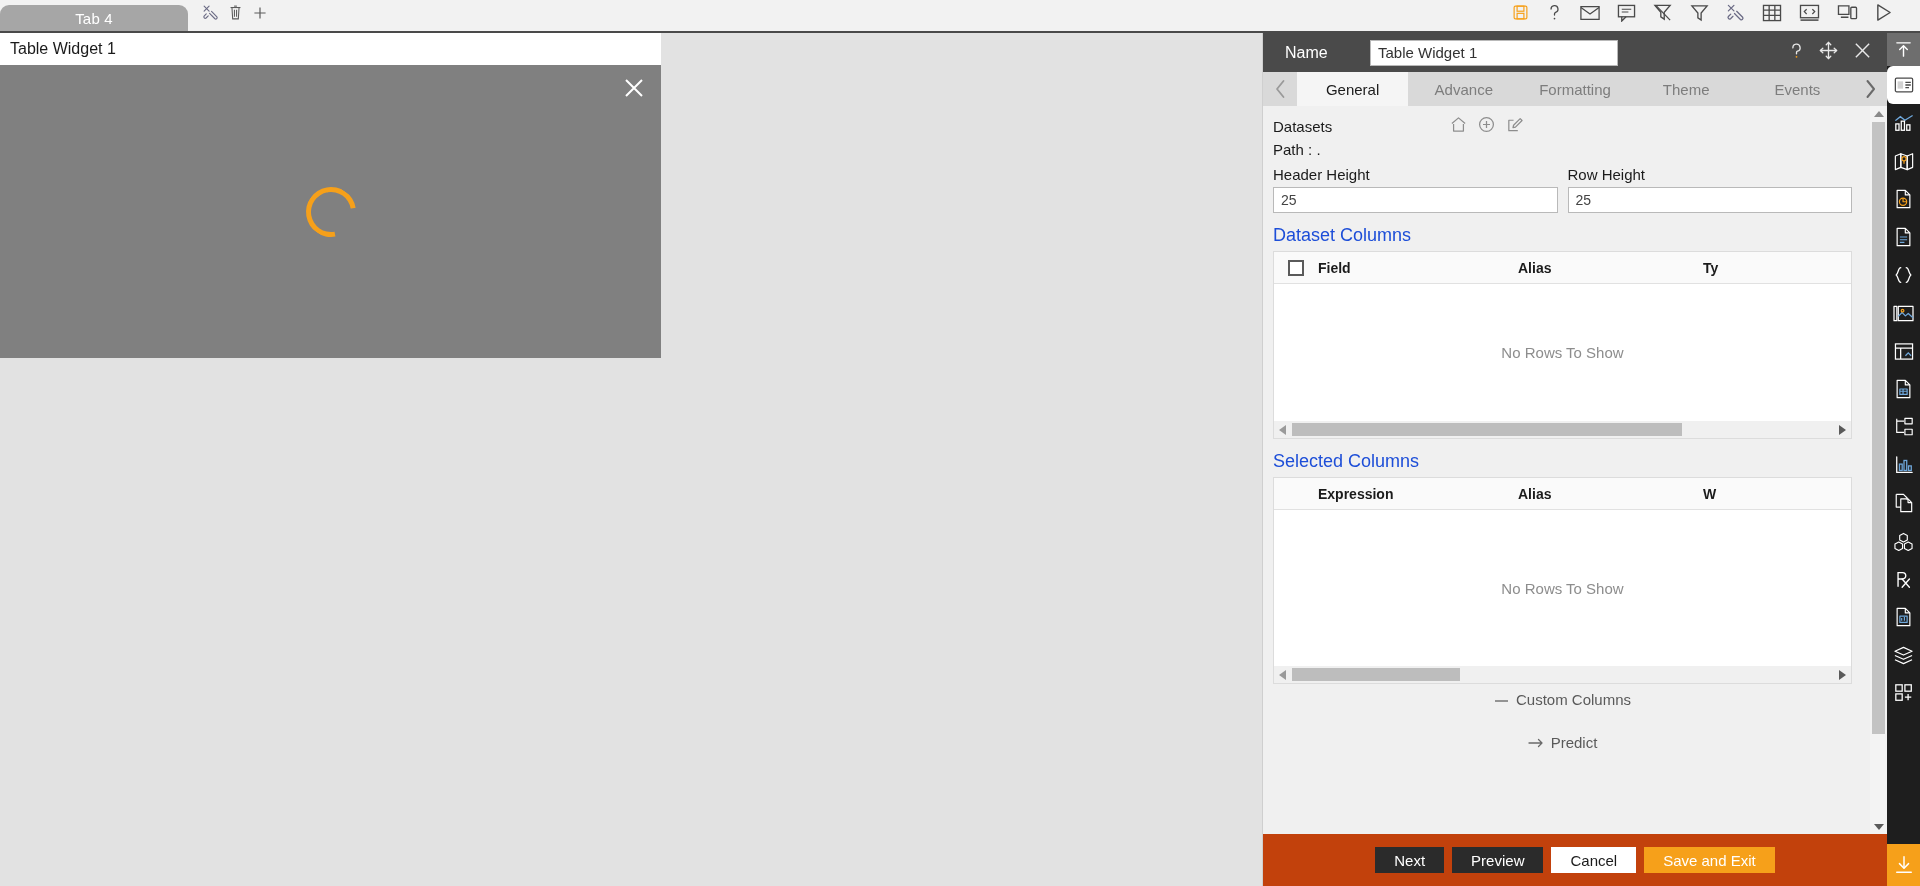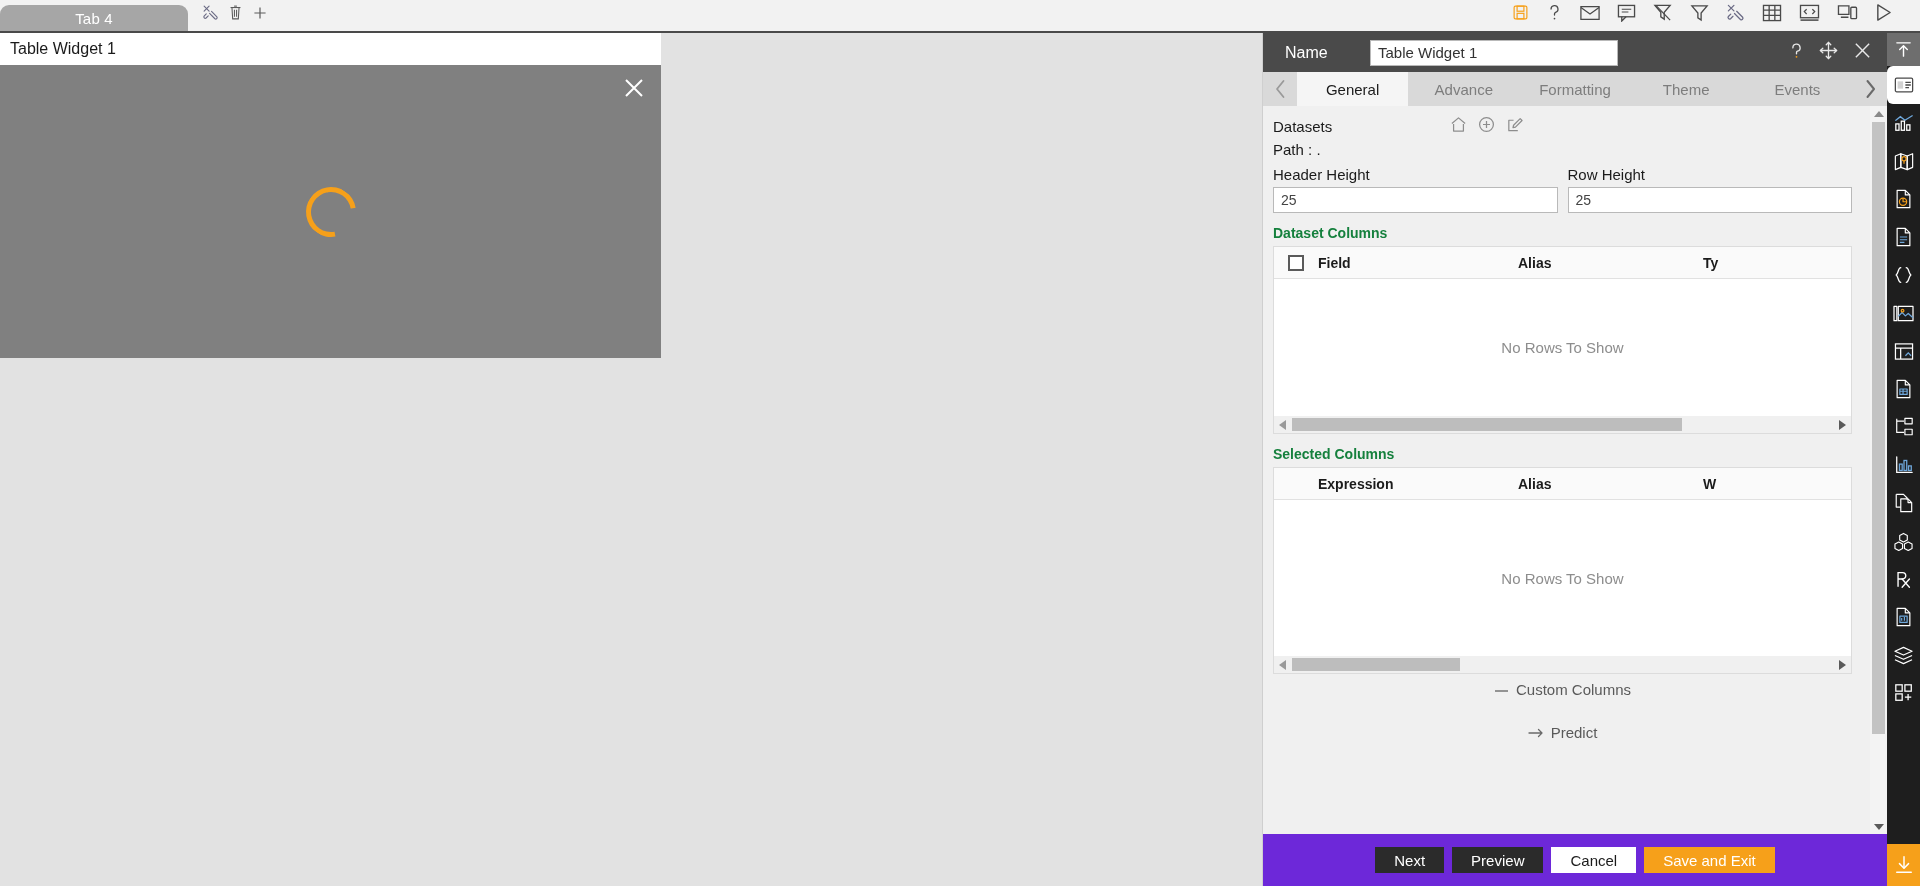--- a/index.html
+++ b/index.html
@@ -147,21 +147,21 @@
   .field-col { flex: 1; }
   .field-col label {
     display: block; font-size: 15px; color: #1b1b1b; margin-bottom: 4px;
   }
   .field-col input {
     width: 100%; height: 26px; background: #ffffff; border: 1px solid #b9b9b9;
     font-size: 14px; color: #444; padding: 9px 7px; outline: none;
     font-family: "Liberation Sans", sans-serif;
   }
 
-  .grid-title { font-size: 14px; color: #15803d; margin-bottom: 5px; font-weight: bold; }
+  .grid-title { font-size: 18px; color: #1d4ed8; margin-bottom: 5px; }
   .grid {
     background: #ef4444; border: 1px solid #dcdcdc;
     display: flex; flex-direction: column;
   }
   .grid-header {
     display: flex; align-items: center; height: 32px;
     background: #fafafa; border-bottom: 1px solid #e1e1e1;
     font-size: 14px; font-weight: bold; color: #1b1b1b;
     overflow: hidden; flex: 0 0 32px;
   }
@@ -202,21 +202,21 @@
     height: 16px; width: 17px; display: flex; align-items: center;
     justify-content: center; cursor: pointer; flex: 0 0 16px;
   }
   .vs-track { flex: 1; width: 17px; position: relative; }
   .vs-thumb {
     position: absolute; left: 2px; width: 13px; background: #c3c3c3;
     cursor: pointer;
   }
 
   .panel-footer {
-    height: 52px; background: #6d28d9; display: flex;
+    height: 52px; background: #c2410c; display: flex;
     align-items: center; justify-content: center; gap: 8px;
     flex: 0 0 52px;
   }
   .btn {
     height: 26px; padding: 0 19px; font-size: 15px; cursor: pointer;
     display: flex; align-items: center; justify-content: center;
     border: none; font-family: "Liberation Sans", sans-serif;
   }
   .btn-dark { background: #2b2b2b; color: #ffffff; }
   .btn-light { background: #ffffff; color: #1b1b1b; }

